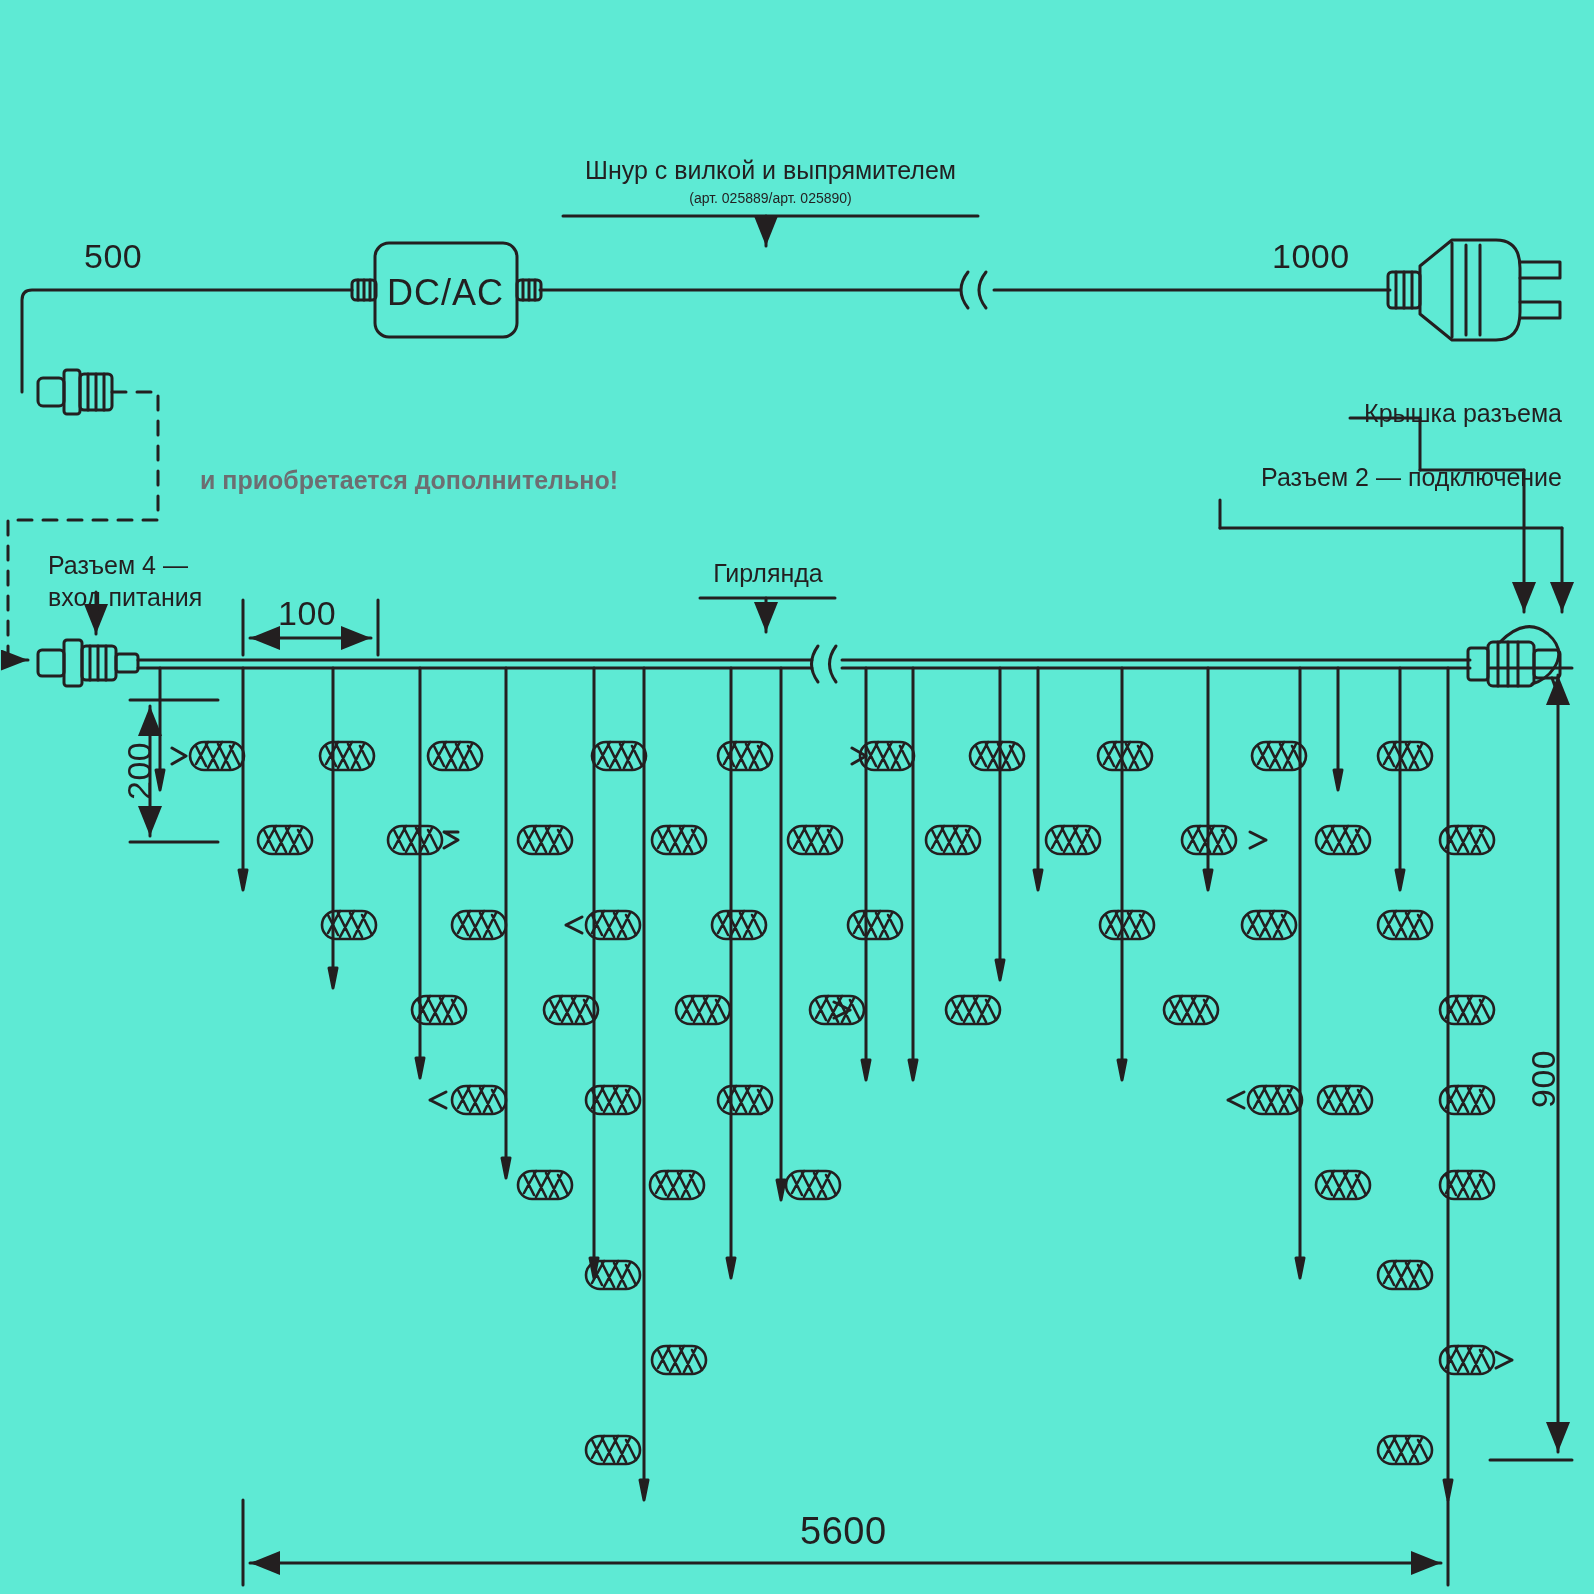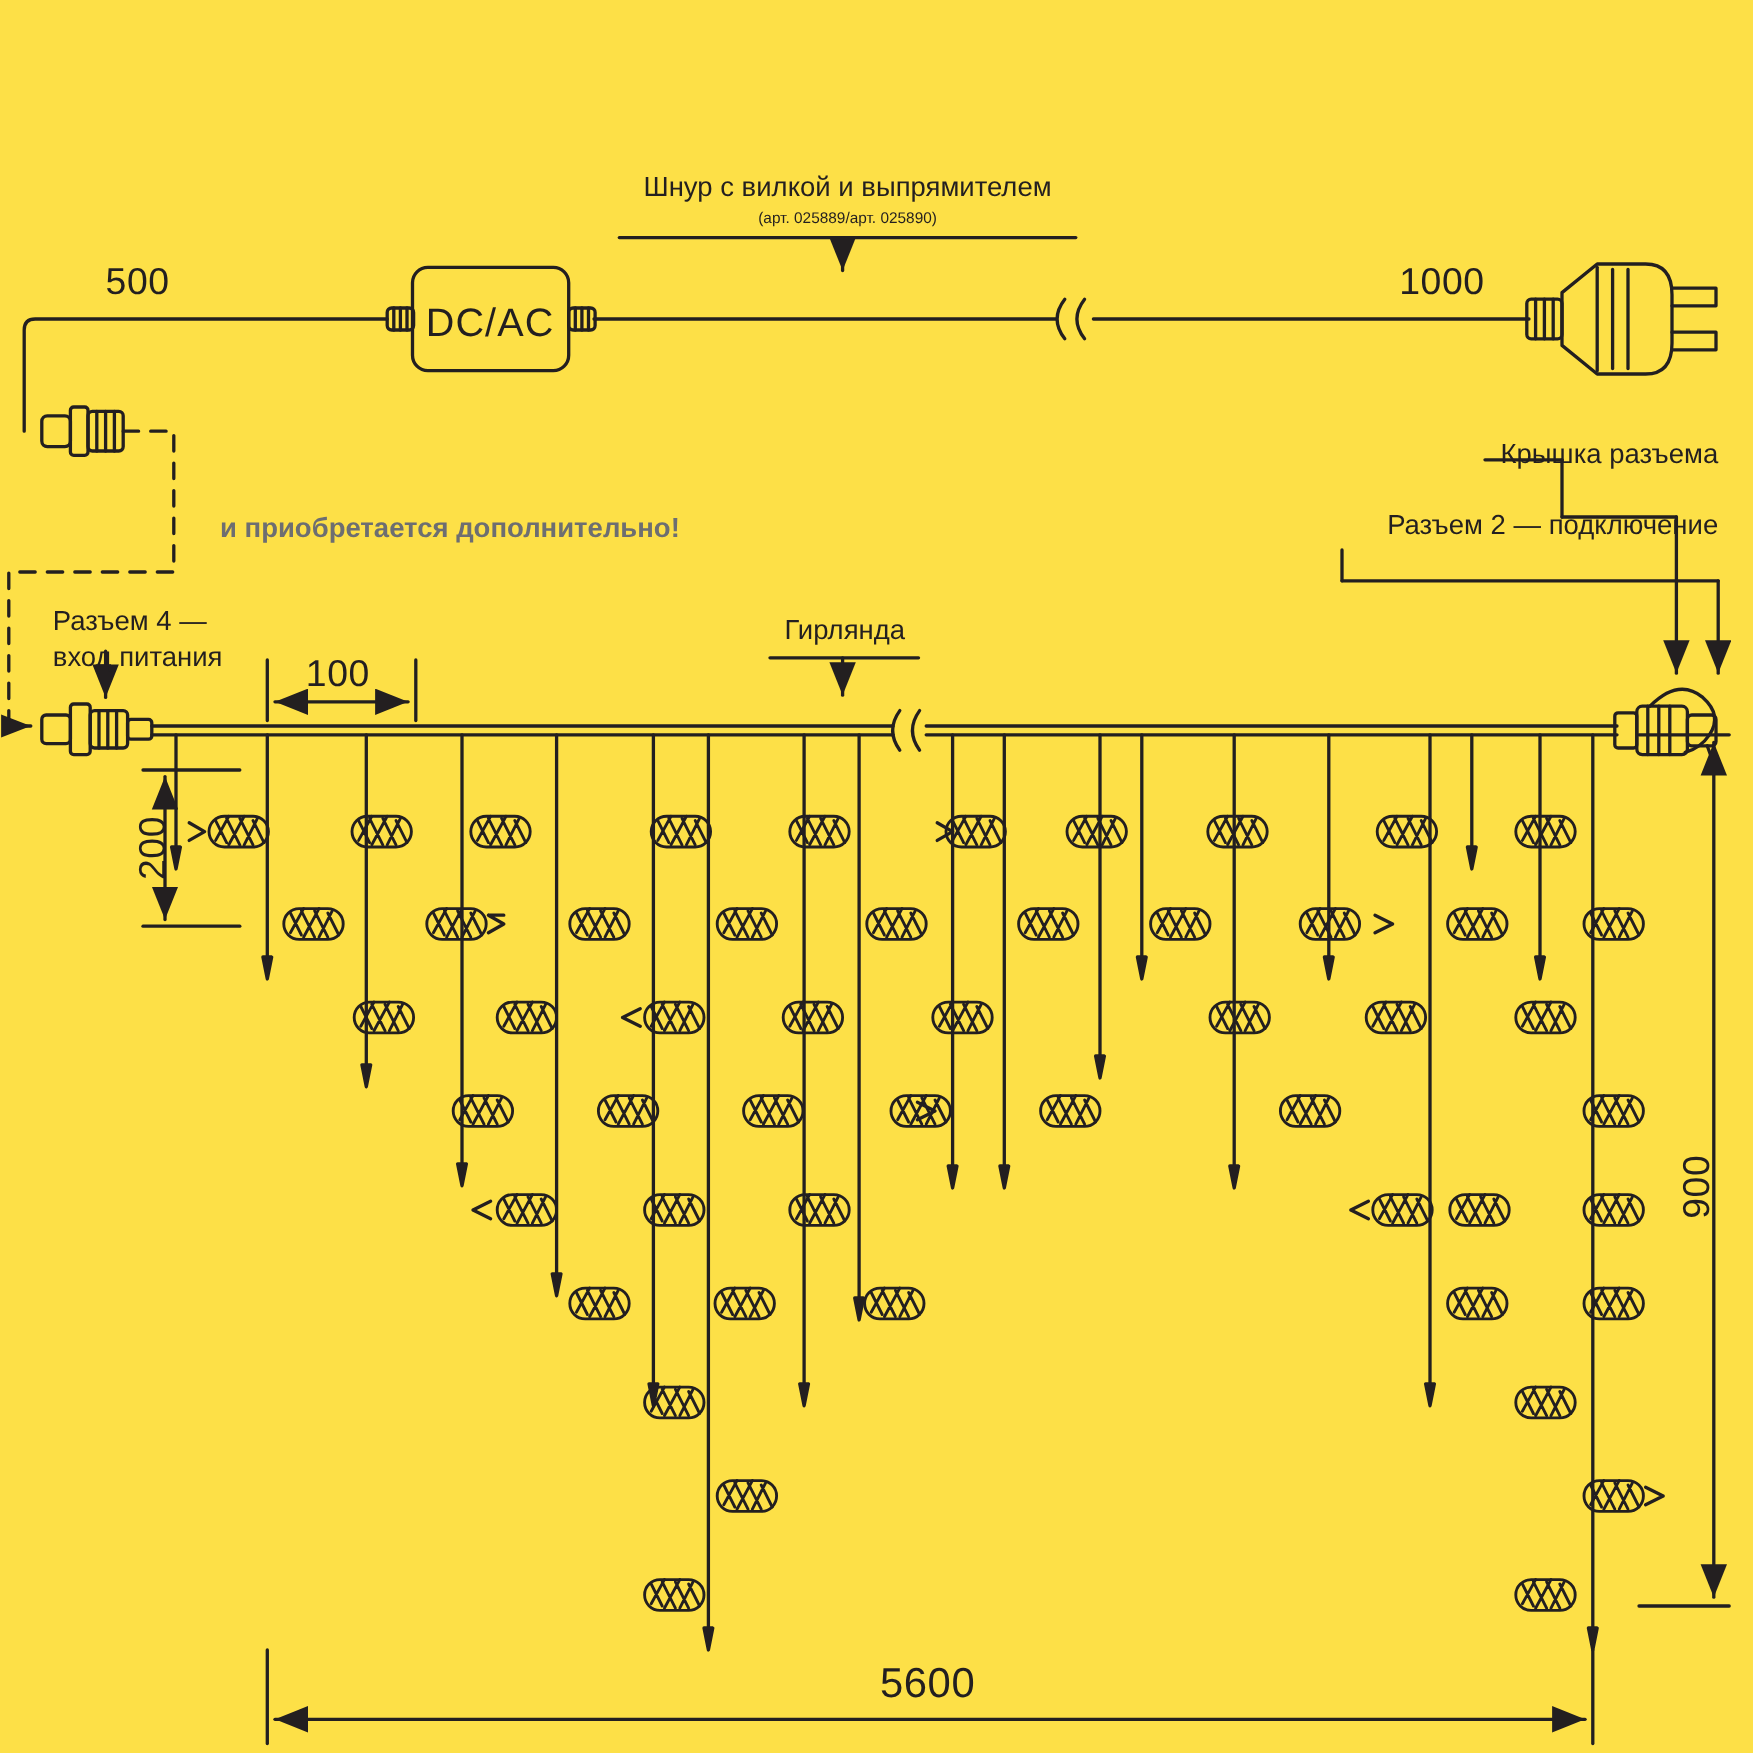--- a/index.html
+++ b/index.html
@@ -4,21 +4,21 @@
 <style>
   html, body {
     margin: 0;
     padding: 0;
     background: #ffffff;
   }
   #root {
     position: relative;
     width: 1594px;
     height: 1594px;
-    background: #fde047;
+    background: #5eead4;
     font-family: "Liberation Sans", sans-serif;
     color: #231f20;
     overflow: hidden;
     text-decoration: underline;
   }
   svg.layer {
     position: absolute;
     left: 0;
     top: 0;
     width: 1594px;
@@ -455,21 +455,21 @@
       <line x1="1448" y1="1500" x2="1448" y2="1585"></line>
       <line x1="250" y1="1563" x2="1441" y2="1563" marker-start="url(#arrStart)" marker-end="url(#arr)"></line>
     </g>
   </svg>
 
   <div class="lbl callout" style="left:563px; top:155px; width:415px;">Шнур с вилкой и выпрямителем</div>
   <div class="lbl sub" style="left:563px; top:190px; width:415px; text-align:center;">(арт. 025889/арт. 025890)</div>
 
   <div class="lbl dcac" style="left:387px; top:270px;">DC/AC</div>
 
-  <div class="lbl dim" style="left:96px; top:235px;text-align:right;">500</div>
+  <div class="lbl dim" style="left:84px; top:235px;text-align:right;">500</div>
   <div class="lbl dim" style="left:1272px; top:235px;">1000</div>
 
   <div class="lbl note" style="left:200px; top:462px;">и приобретается дополнительно!</div>
 
   <div class="lbl callout-l" style="left:48px; top:550px;">Разъем 4 —</div>
   <div class="lbl callout-l" style="left:48px; top:582px;">вход питания</div>
 
   <div class="lbl callout" style="left:700px; top:558px; width:136px;">Гирлянда</div>
 
   <div class="lbl callout-r" style="left:1220px; top:398px; width:342px;">Крышка разъема</div>

